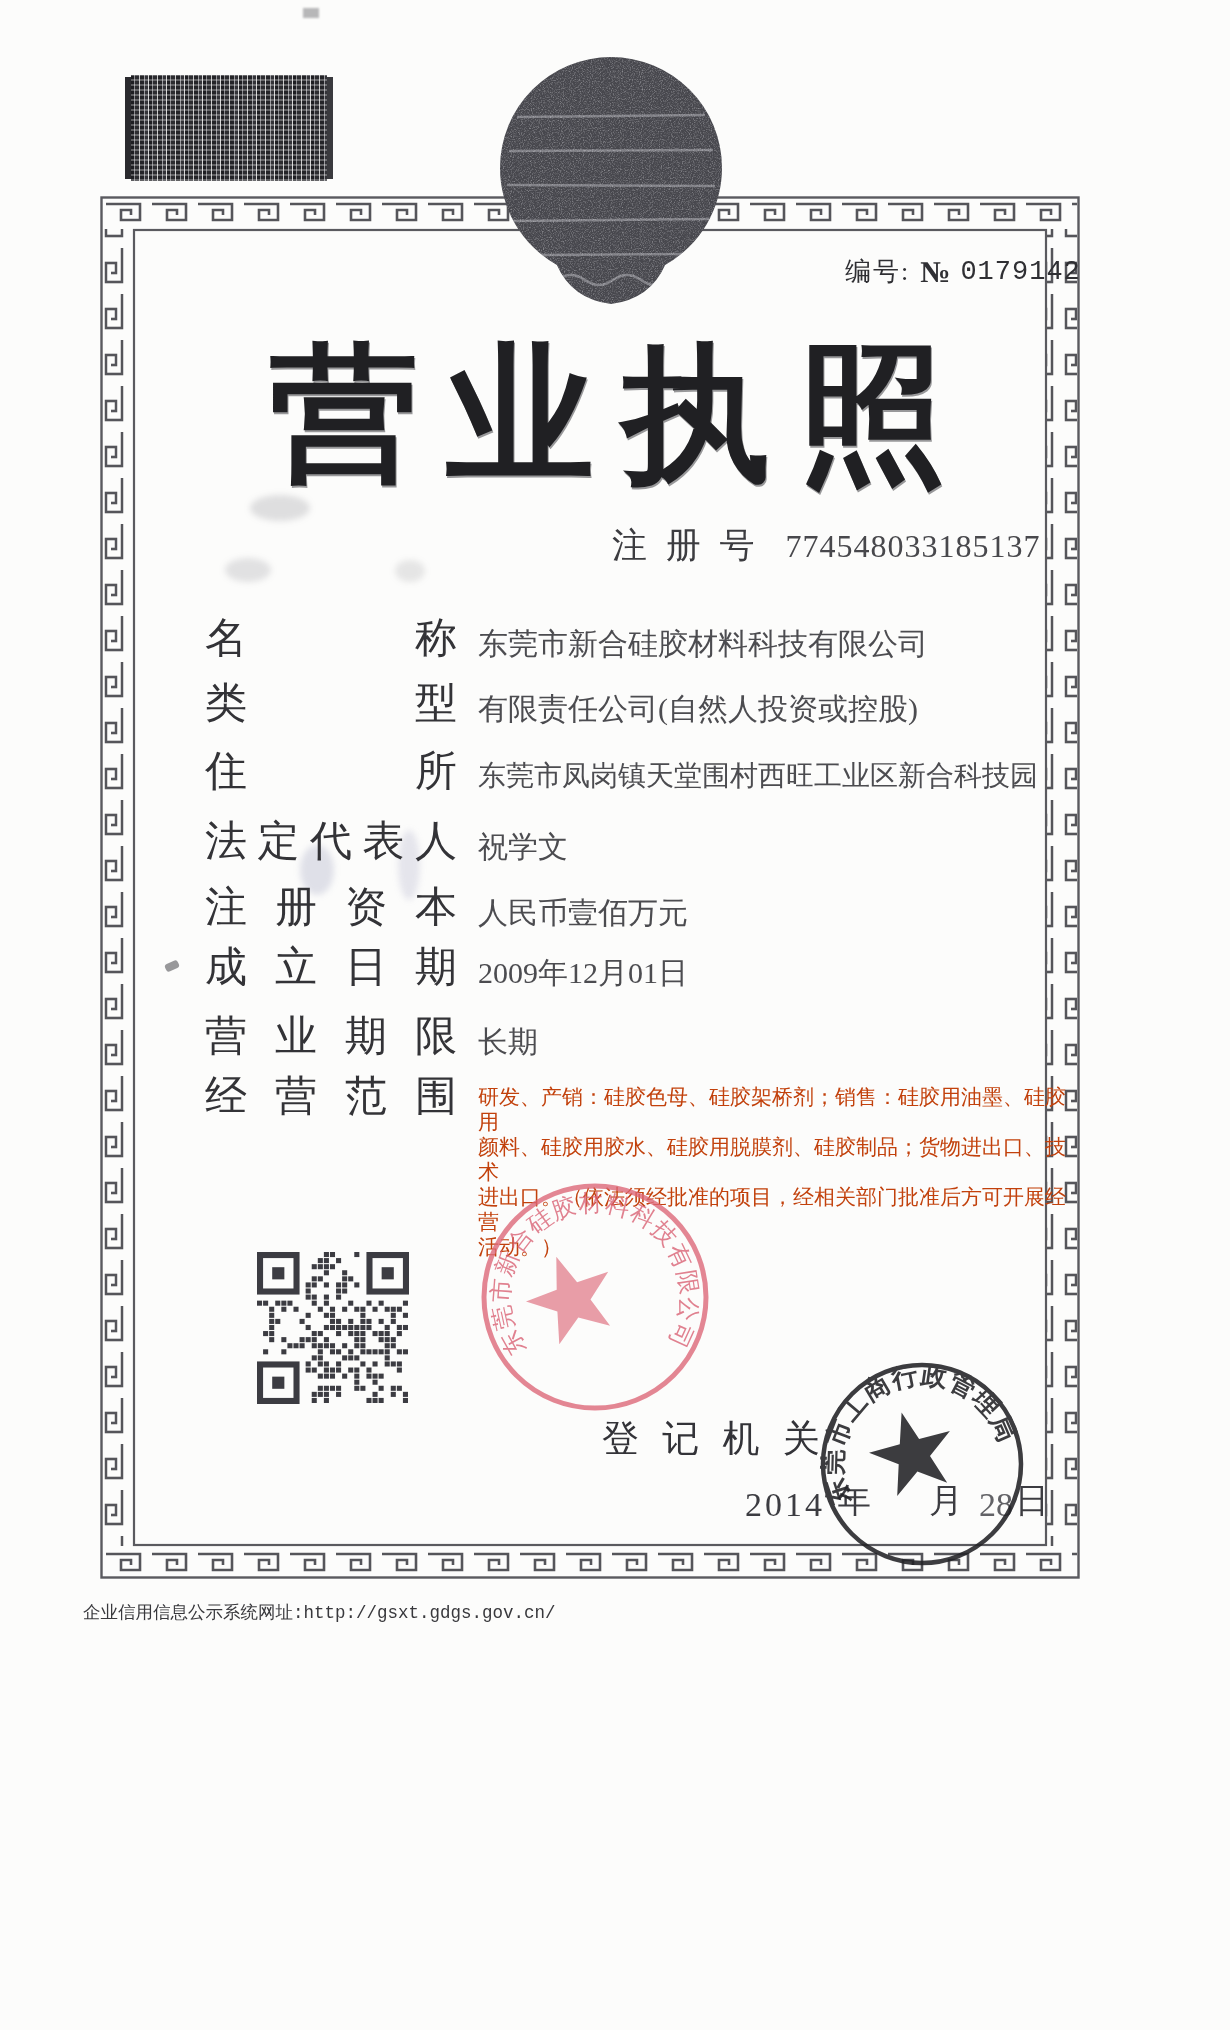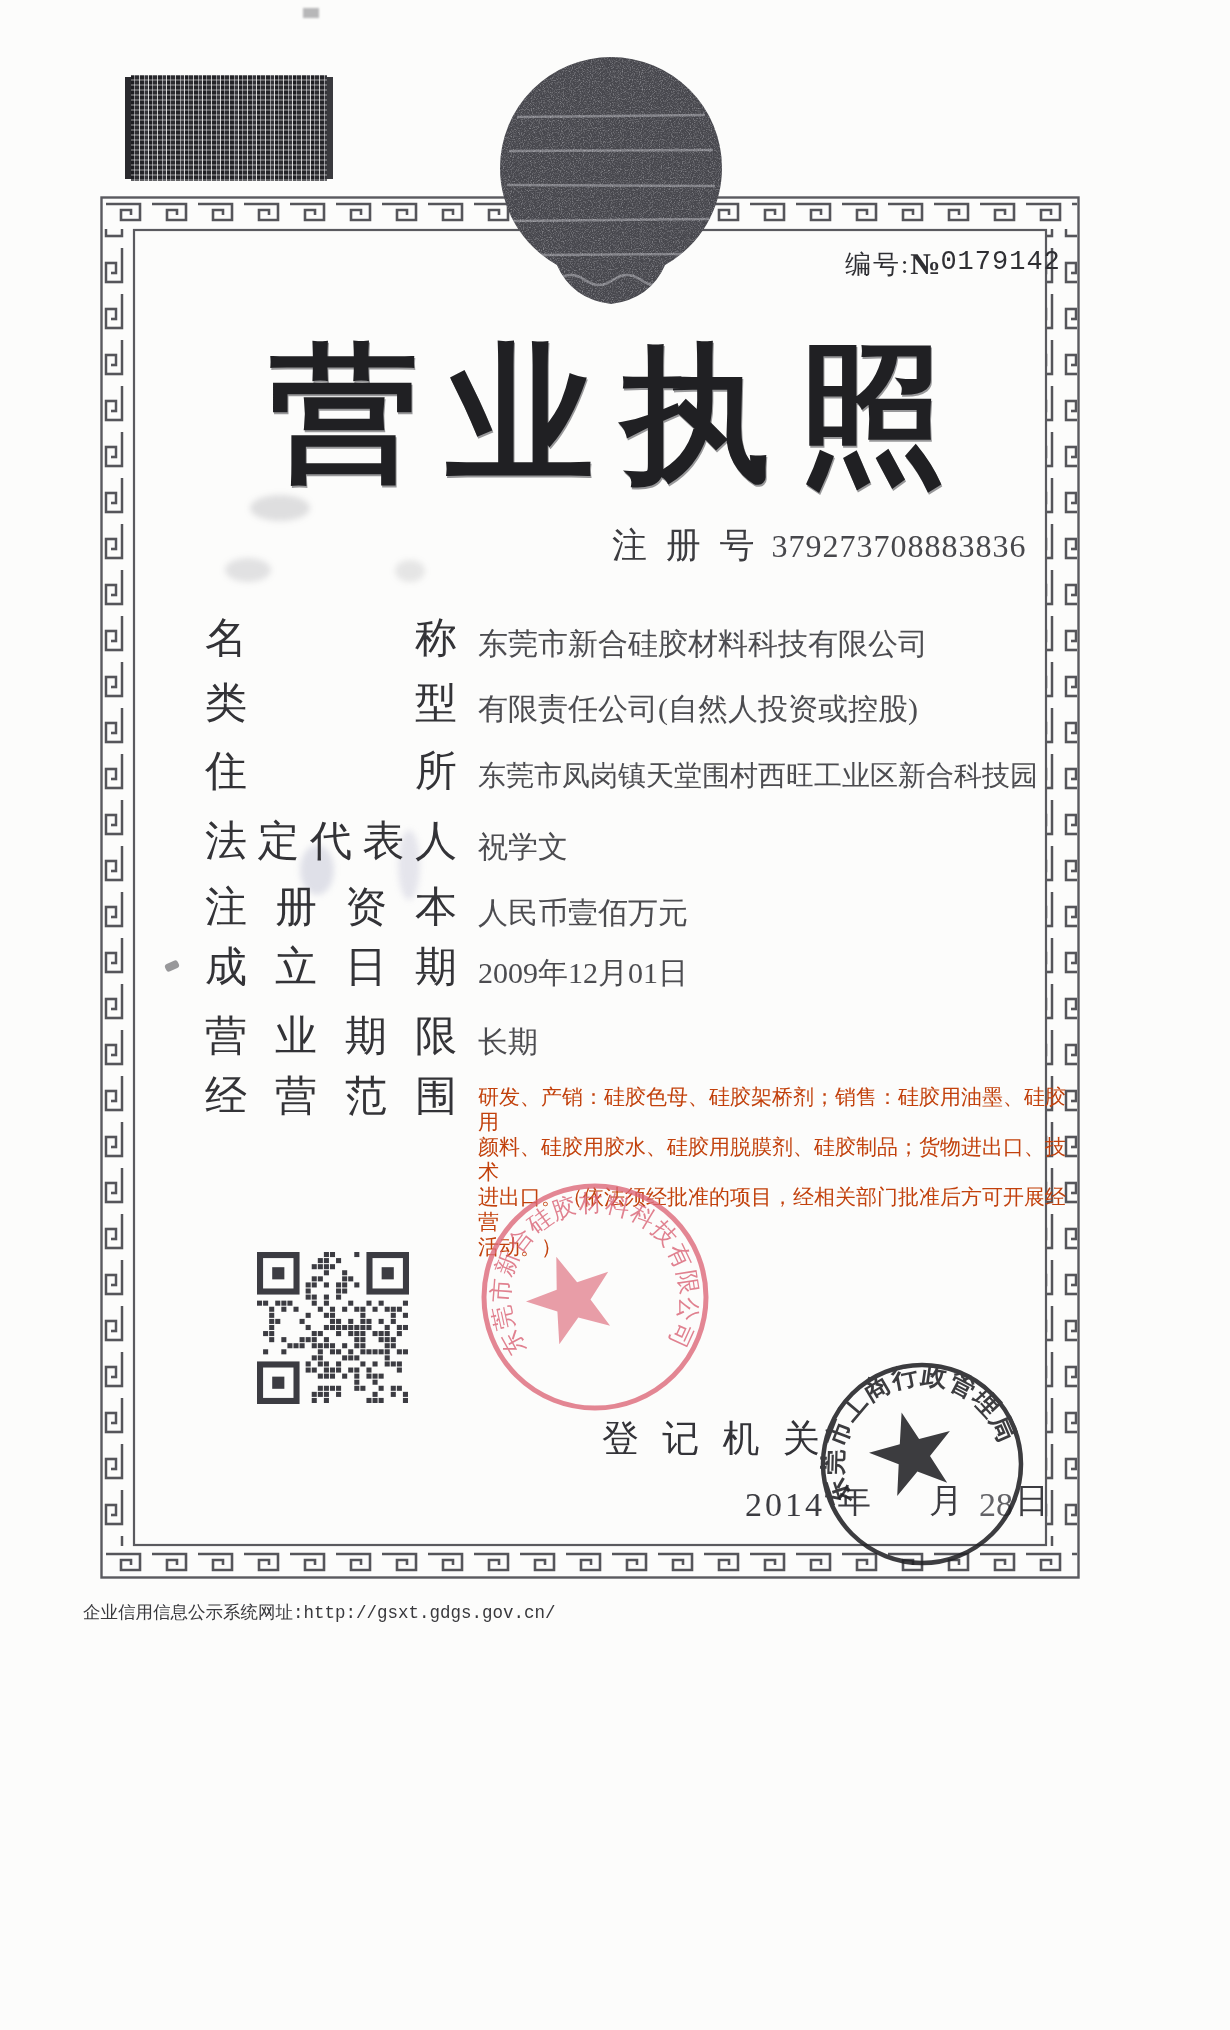--- a/index.html
+++ b/index.html
@@ -8,29 +8,29 @@
   .abs{position:absolute;}
 
   
   .barcode{left:131px;top:75px;width:196px;height:106px;
     background:
       repeating-linear-gradient(0deg, rgba(255,255,255,.28) 0 2px, rgba(0,0,0,0) 2px 5px),
       repeating-linear-gradient(90deg,#1e1e22 0 3px,#8a8a8e 3px 4px,#2c2c30 4px 8px,#c9c9c9 8px 9px,#242428 9px 13px,#99999d 13px 14px,#333338 14px 17px,#d6d6d6 17px 18px);
     box-shadow:-8px 0 0 -2px #2a2a2e, 8px 0 0 -2px #3a3a3e;}
 
   
-  .serial{left:845px;top:247px;display:flex;align-items:flex-start;color:#2f2f33;}
+  .serial{left:845px;top:254px;display:flex;align-items:center;gap:10px;color:#2f2f33;}
   .serial .lbl{font-size:26px;letter-spacing:2px;}
   .serial .sym{font-size:30px;font-weight:700;}
   .serial .num{font-size:27px;font-family:"Liberation Mono",monospace;letter-spacing:1px;}
 
   .title{left:270px;top:316px;font-size:148px;font-weight:700;letter-spacing:28px;color:#202023;
          text-shadow:1px 2px 0 rgba(32,32,35,.45);}
 
-  .regno{left:612px;top:522px;display:flex;align-items:baseline;gap:12px;}
+  .regno{left:612px;top:522px;display:flex;align-items:baseline;gap:26px;}
   .regno .lbl{font-size:35px;letter-spacing:5px;color:#3c3c40;}
   .regno .num{font-size:32px;color:#48484c;font-family:"Liberation Serif",serif;letter-spacing:1px;}
 
   .row{position:absolute;left:0;top:0;width:100%;}
   .flabel{position:absolute;left:205px;width:252px;font-size:42px;color:#333337;
           text-align:justify;text-align-last:justify;line-height:1.1;}
   .fvalue{position:absolute;left:478px;top:9px;font-size:30px;color:#4c4c50;white-space:nowrap;}
   .fvalue.scope{top:12px;font-size:21px;line-height:25px;white-space:pre-line;width:600px;color:#c2410c;}
 
   .registrar{left:602px;top:1414px;font-size:37px;letter-spacing:7px;color:#333338;}
@@ -117,21 +117,21 @@
   <div class="abs serial">
     <span class="lbl">编号:</span>
     <span class="sym">№</span>
     <span class="num">0179142</span>
   </div>
 
   <div class="abs title">营业执照</div>
 
   <div class="abs regno">
     <span class="lbl">注 册 号</span>
-    <span class="num">379273708883836</span>
+    <span class="num">774548033185137</span>
   </div>
 
   <div class="row" style="top:615px">
     <div class="flabel">名称</div>
     <div class="fvalue">东莞市新合硅胶材料科技有限公司</div>
   </div>
   <div class="row" style="top:680px">
     <div class="flabel">类型</div>
     <div class="fvalue">有限责任公司(自然人投资或控股)</div>
   </div>

